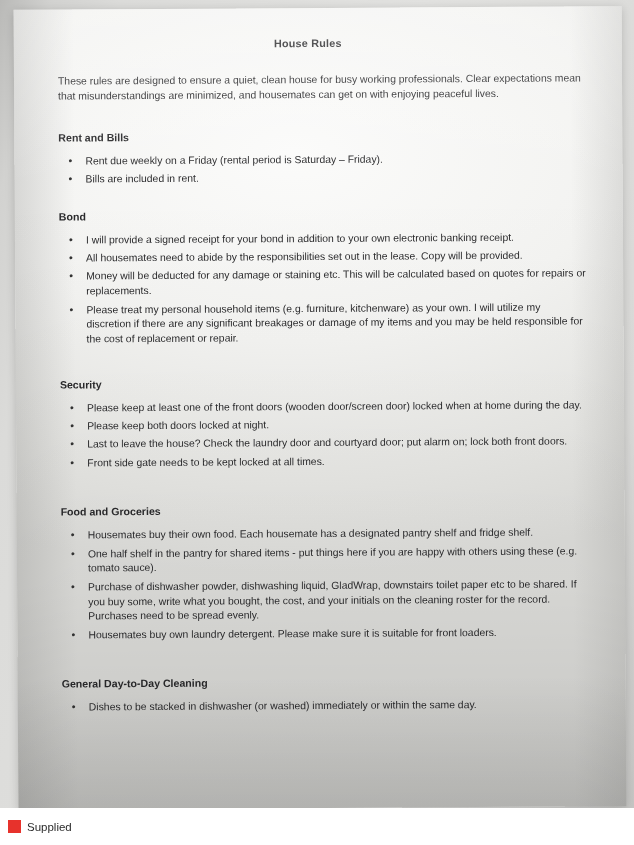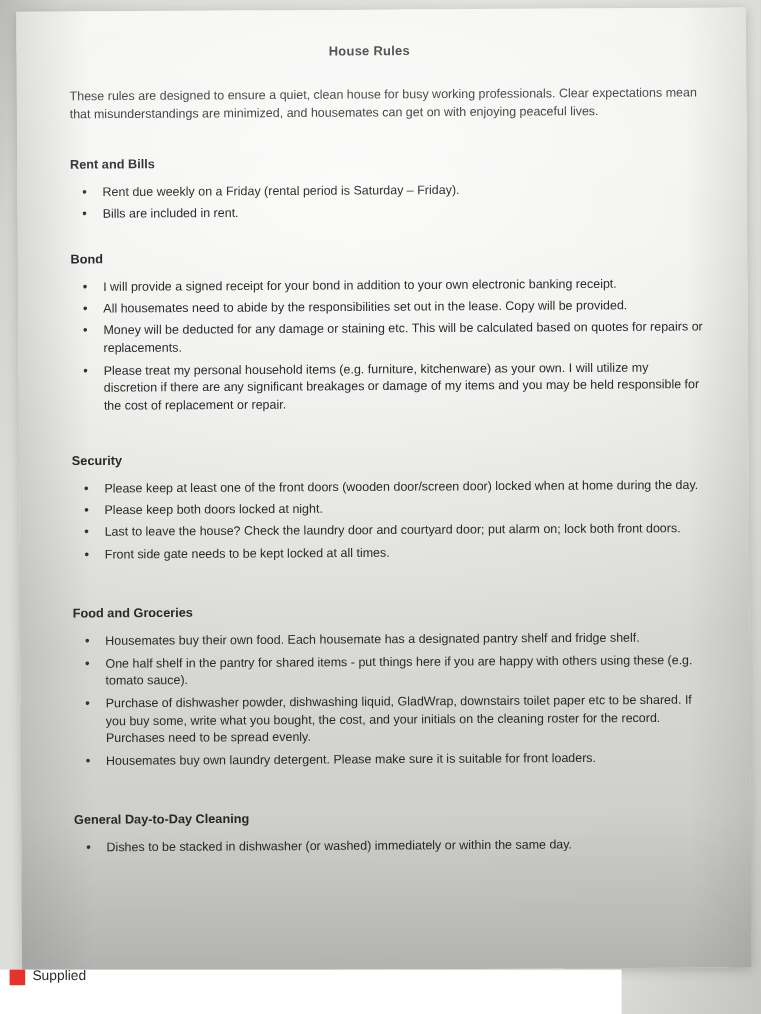--- a/index.html
+++ b/index.html
@@ -97,24 +97,25 @@
     font-size: 11px;
     color: #333;
   }
   .sec-spacer-lg { margin-bottom: 30px; }
   .sec-spacer-xl { margin-bottom: 34px; }
   
   #credit-bar {
     position: absolute;
     left: 0;
     bottom: 0;
-    width: 518px;
+    width: 634px;
     height: 37px;
     background: #ffffff;
     display: flex;
+    align-items: center;
     padding-left: 8px;
     box-sizing: border-box;
   }
   #credit-swatch {
     width: 13px;
     height: 13px;
     background: #e7322c;
     margin-right: 6px;
     flex: 0 0 auto;
   }

